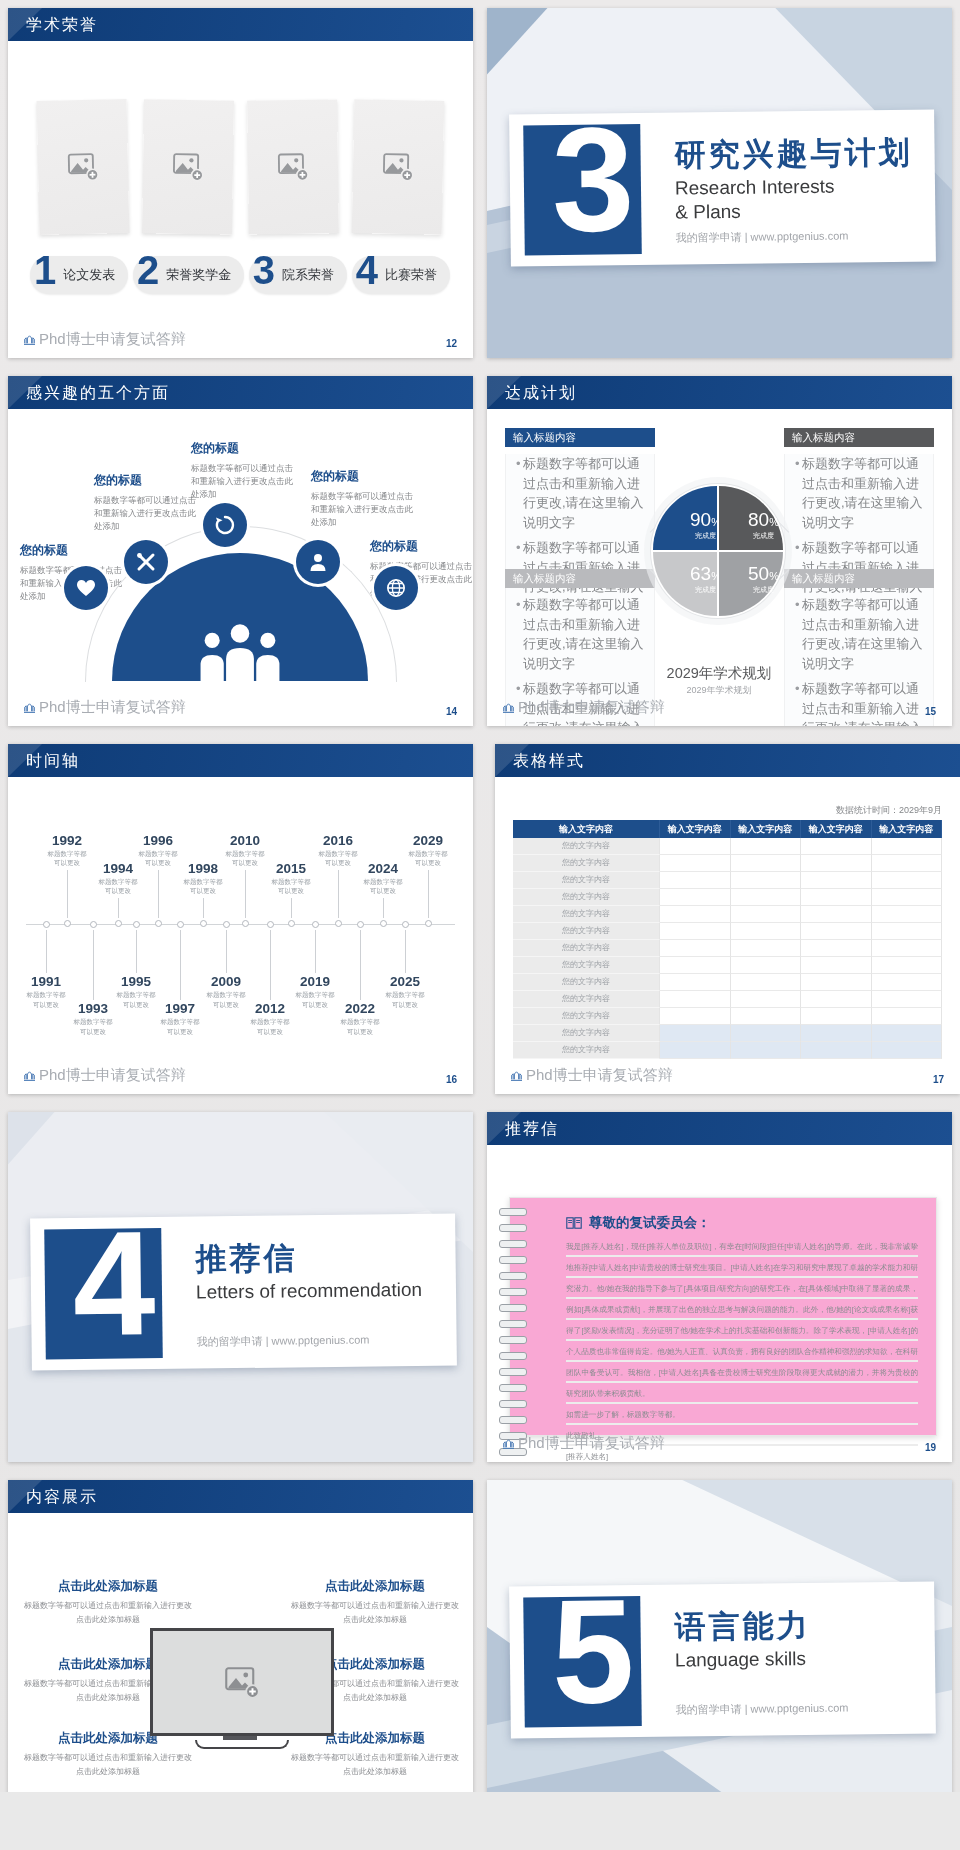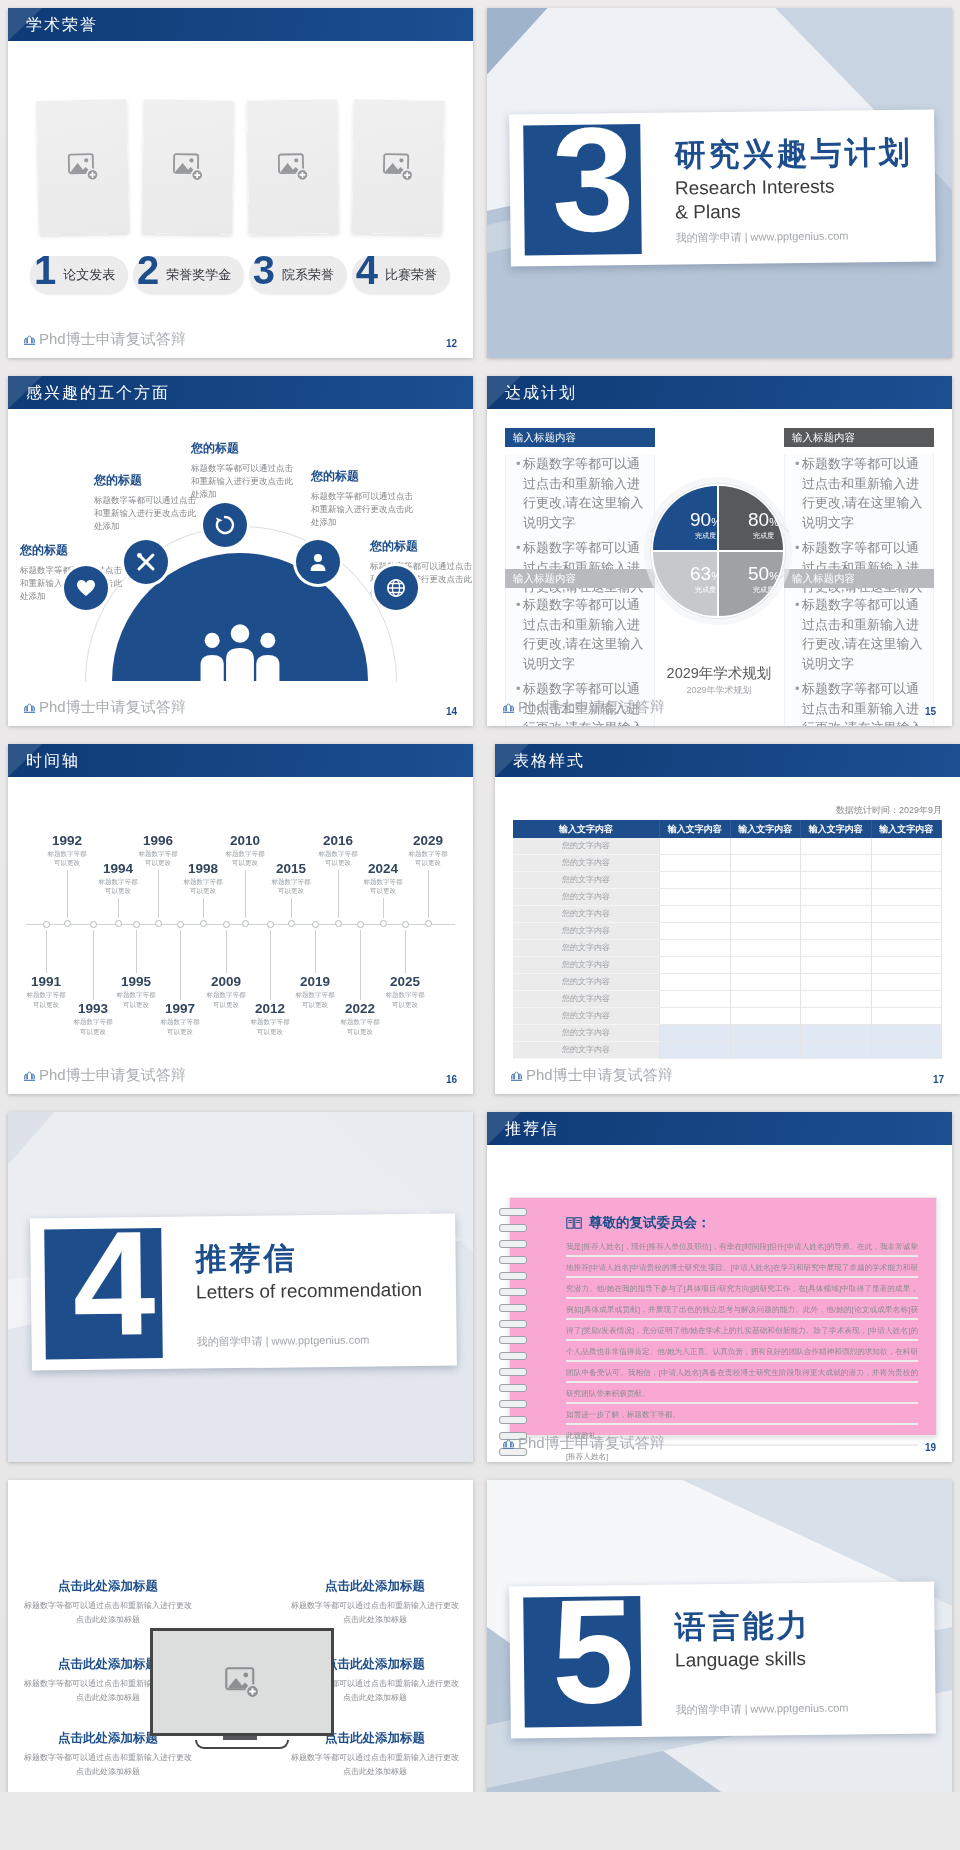--- a/index.html
+++ b/index.html
@@ -578,20 +578,21 @@
       <svg width="11" height="10" viewBox="0 0 11 10">
           <path d="M0.7 8.3 V4.2 L2.2 2.8 V8.3 M3.4 8.3 V3 L5.5 0.8 L7.6 3 V8.3 M8.8 8.3 V2.8 L10.3 4.2 V8.3" stroke="#4a7ab5" stroke-width="1" fill="none"></path>
           <rect y="8.8" width="11" height="1.1" fill="#4a7ab5"></rect>
         </svg>
       <span>Phd博士申请复试答辩</span>
     </div>
     <div class="s-pageno">19</div>
   </div>
 
   <div class="slide" style="left:8px;top:1480px;">
+    <div class="titlebar"><span>内容展示</span></div>
     <div class="cblk" style="left:14px;top:98px;">
         <h4>点击此处添加标题</h4>
         <p>标题数字等都可以通过点击和重新输入进行更改 点击此处添加标题</p>
       </div>
     <div class="cblk" style="left:281px;top:98px;">
         <h4>点击此处添加标题</h4>
         <p>标题数字等都可以通过点击和重新输入进行更改 点击此处添加标题</p>
       </div>
     <div class="cblk" style="left:14px;top:176px;">
         <h4>点击此处添加标题</h4>

